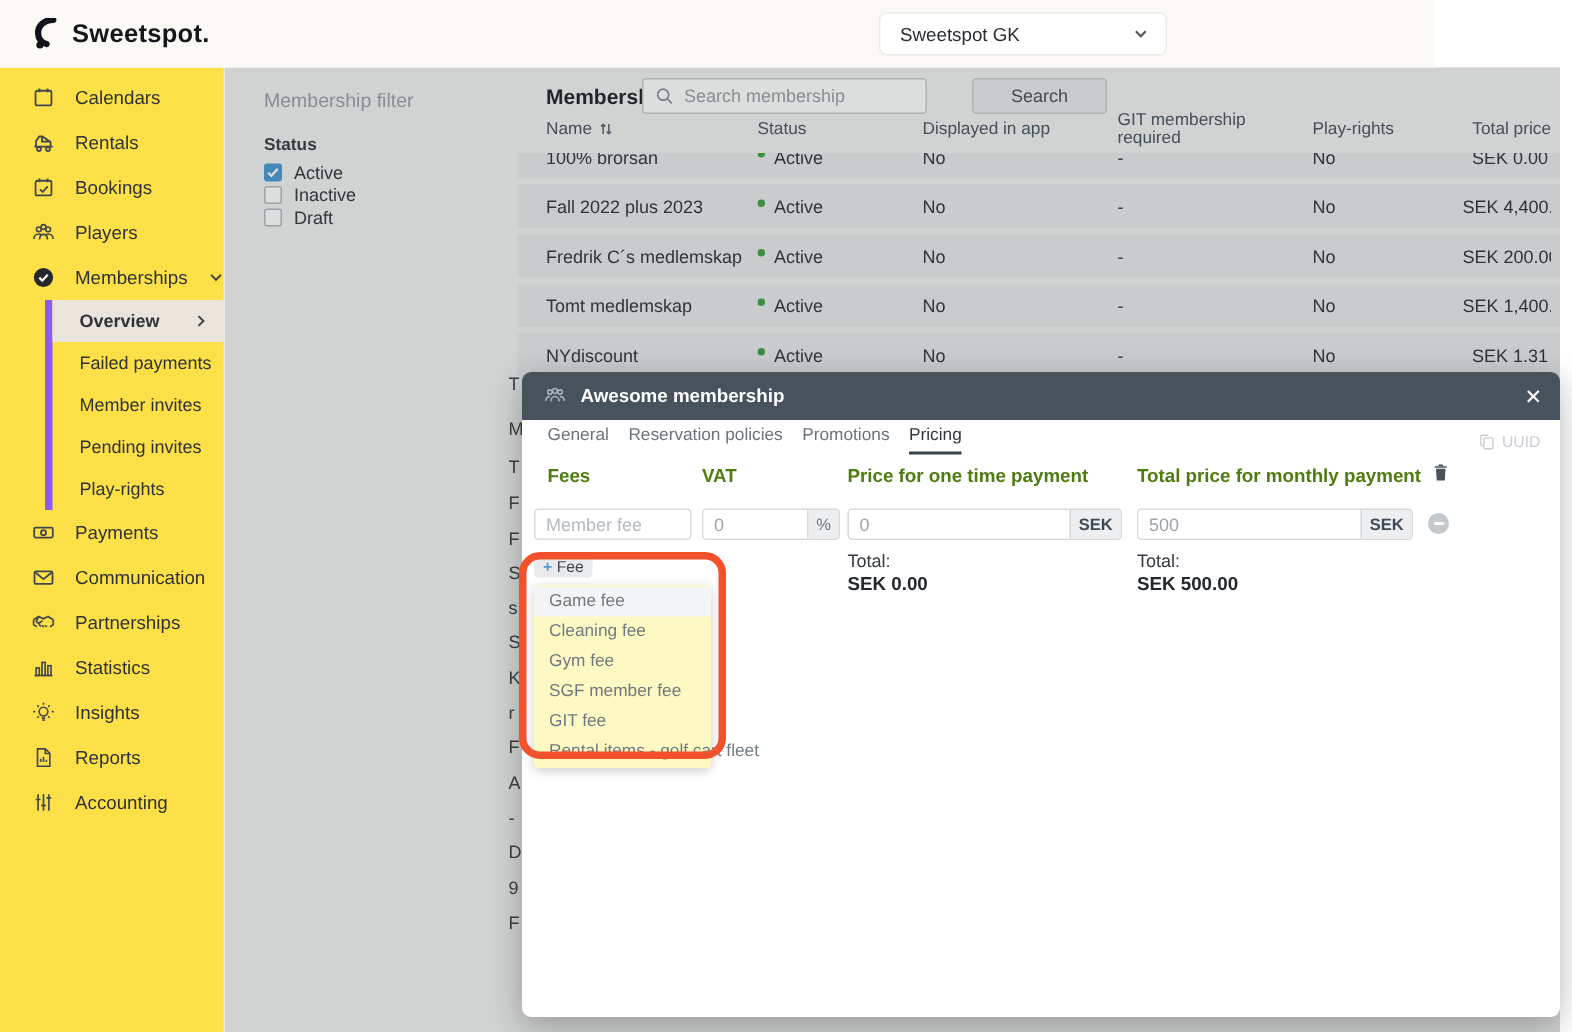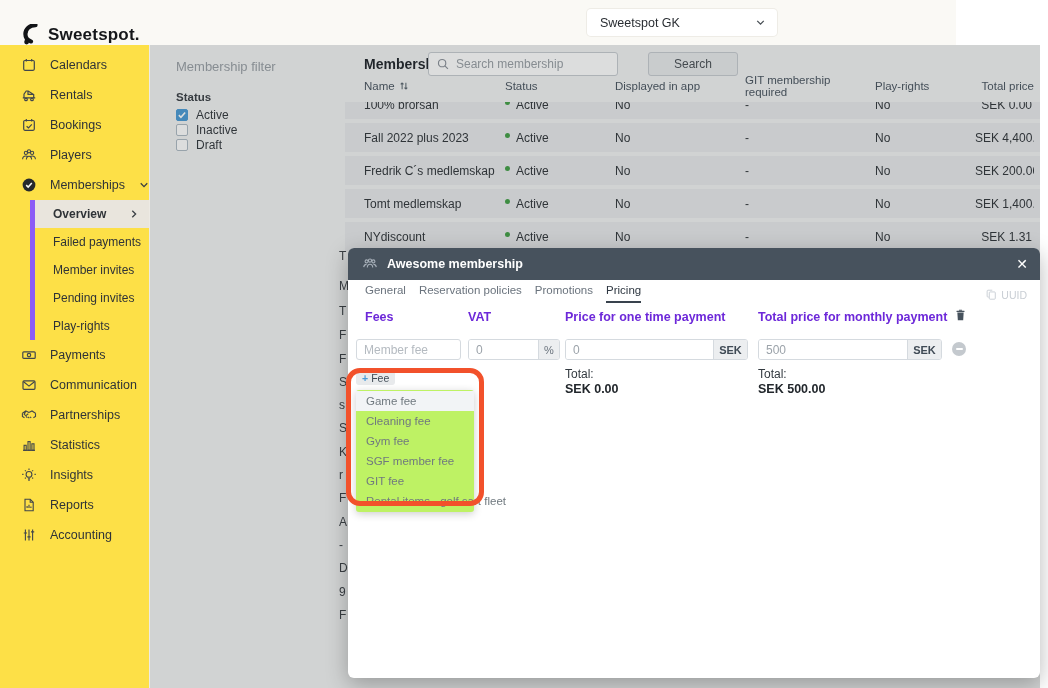--- a/index.html
+++ b/index.html
@@ -2,21 +2,21 @@
 <html><head>
 <meta charset="utf-8">
 <style>
   html,body{margin:0;padding:0;}
   body{
     width:1048px;height:688px;position:relative;overflow:hidden;
     background:#ffffff;font-family:"Liberation Sans",sans-serif;
     -webkit-font-smoothing:antialiased;
   }
   
-  .topbar{position:absolute;left:0;top:0;width:956px;height:45px;background:#FAF9F5;z-index:60;display:flex;align-items:flex-end;}
+  .topbar{position:absolute;left:0;top:0;width:956px;height:45px;background:#FAF9F5;z-index:60;display:flex;align-items:center;}
   .logo{display:flex;align-items:center;gap:9px;margin-left:22px;font-size:17px;font-weight:bold;color:#15171A;letter-spacing:.2px;}
   .club-select{position:absolute;left:587px;top:9px;width:190px;height:27px;background:#fff;border-radius:4px;
     display:flex;align-items:center;padding:0 10px 0 13px;font-size:12.5px;color:#2A2E33;box-shadow:0 0 0 1px #EEECE6;cursor:pointer;box-sizing:border-box;}
   .club-select .chev{margin-left:auto;display:flex;}
   
   .sidebar{position:absolute;left:0;top:45px;width:150px;bottom:0;background:#fde047;z-index:10;padding-top:5px;box-sizing:border-box;border-right:1px solid #EDEAE4;}
   .side-item{height:30px;display:flex;align-items:center;gap:13px;padding-left:21px;font-size:12.5px;color:#2F3337;cursor:pointer;}
   .side-item .ic{width:16px;height:16px;display:flex;flex:none;}
   .side-item .chev{margin-left:auto;margin-right:12px;display:flex;}
   .submenu{margin-left:30px;border-left:5px solid #8b5cf6;}
@@ -58,38 +58,38 @@
   
   .modal{position:absolute;left:348px;top:248px;width:692px;height:430px;background:#fff;border-radius:6px;z-index:100;
      box-shadow:0 6px 22px rgba(0,0,0,.28);overflow:hidden;}
   .modal-head{height:32px;background:#47525D;display:flex;align-items:center;padding:0 12px 0 14px;}
   .modal-title{color:#fff;font-size:12.5px;font-weight:bold;margin-left:9px;}
   .modal-close{margin-left:auto;color:#fff;font-size:14px;cursor:pointer;line-height:1;}
   .tabs{position:absolute;left:17px;top:36px;display:flex;gap:13px;font-size:11.5px;color:#6A737D;}
   .tab{padding-bottom:5px;cursor:pointer;}
   .tab.active{color:#2F3842;border-bottom:2px solid #39434D;}
   .uuid{position:absolute;right:13px;top:40px;display:flex;align-items:center;gap:4px;font-size:10.5px;color:#C9CED4;cursor:pointer;}
-  .m-label{position:absolute;top:62px;font-size:12.5px;font-weight:bold;color:#6d28d9;}
+  .m-label{position:absolute;top:62px;font-size:12.5px;font-weight:bold;color:#4d7c0f;}
   .trash{position:absolute;left:606px;top:60px;cursor:pointer;display:flex;}
   .inrow{position:absolute;top:91px;height:21px;}
   .txt-input{height:21px;box-sizing:border-box;border:1px solid #D5DADF;border-radius:3px;background:#fff;font-size:12px;color:#9CA3AA;
      padding:0 7px;font-family:"Liberation Sans",sans-serif;outline:none;}
   .txt-input::placeholder{color:#B4BAC0;}
   .grp{position:absolute;display:flex;height:21px;border:1px solid #D5DADF;border-radius:3px;background:#fff;box-sizing:border-box;overflow:hidden;}
   .grp input{border:none;height:100%;padding:0 7px;font-size:12px;color:#9CA3AA;outline:none;font-family:"Liberation Sans",sans-serif;min-width:0;flex:1;}
   .suffix{background:#ECEEF0;border-left:1px solid #D5DADF;display:flex;align-items:center;justify-content:center;font-size:11px;color:#3F4A55;font-weight:bold;flex:none;}
   .suffix.pct{font-weight:normal;color:#6A737D;}
   .minus-btn{position:absolute;left:604px;top:94px;width:14px;height:14px;border-radius:50%;background:#C4C9CE;cursor:pointer;}
   .minus-btn::after{content:"";position:absolute;left:3.5px;top:6.2px;width:7px;height:1.8px;background:#fff;border-radius:1px;}
   .total-label{position:absolute;top:119px;font-size:12px;color:#333A40;}
   .total-val{position:absolute;top:134px;font-size:12.5px;font-weight:bold;color:#22272C;}
   .fee-chip{position:absolute;left:8px;top:122px;height:15px;background:#E8EAEC;border-radius:3px;display:inline-flex;align-items:center;
      padding:0 6px;font-size:10.5px;color:#3F4A55;cursor:pointer;gap:3px;}
   .fee-chip .plus{color:#4C9BD6;font-weight:bold;}
-  .dropdown{position:absolute;left:8px;top:142px;width:118px;background:#bef264;border-radius:3px;box-shadow:0 2px 8px rgba(0,0,0,.2);padding:1px 0;}
+  .dropdown{position:absolute;left:8px;top:142px;width:118px;background:#fef9c3;border-radius:3px;box-shadow:0 2px 8px rgba(0,0,0,.2);padding:1px 0;}
   .option{height:20px;line-height:20px;padding-left:10px;font-size:11.5px;color:#70797F;white-space:nowrap;cursor:pointer;}
   .option.hl{background:#F2F4F6;}
   
   .annotation{position:absolute;left:346px;top:368px;width:138px;height:138px;border:5px solid #F2512B;border-radius:14px;z-index:200;pointer-events:none;box-sizing:border-box;}
 </style>
 </head>
 <body>
 
 <div class="topbar">
   <div class="logo">

